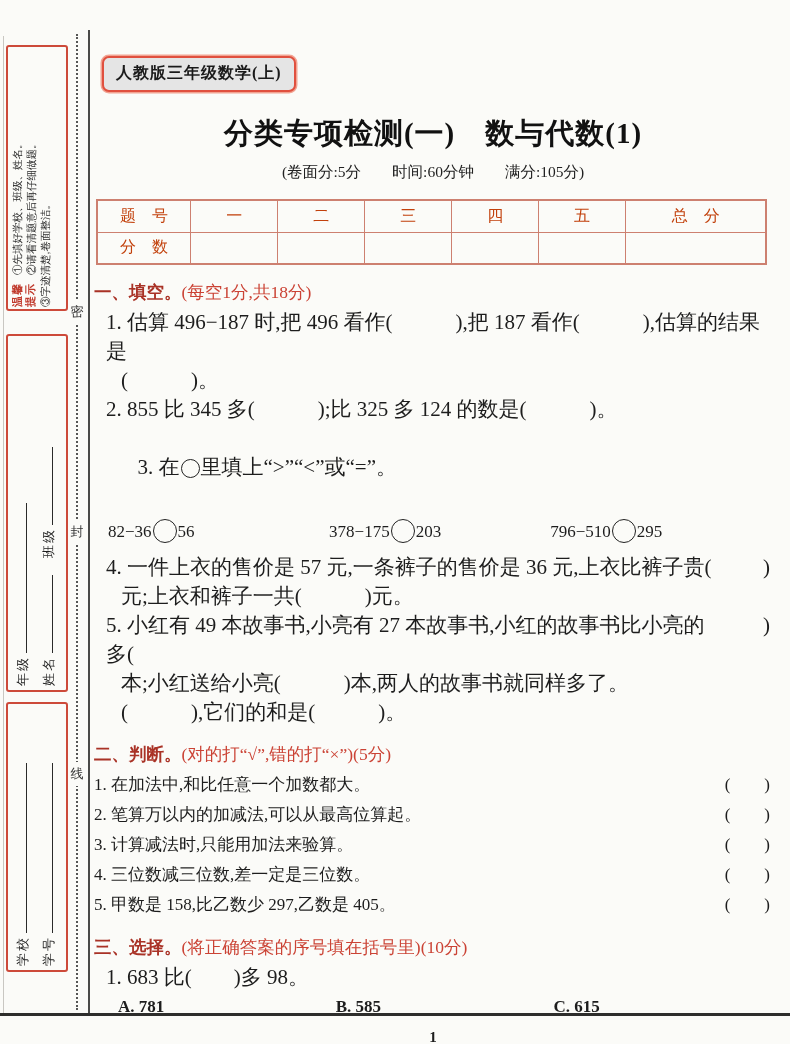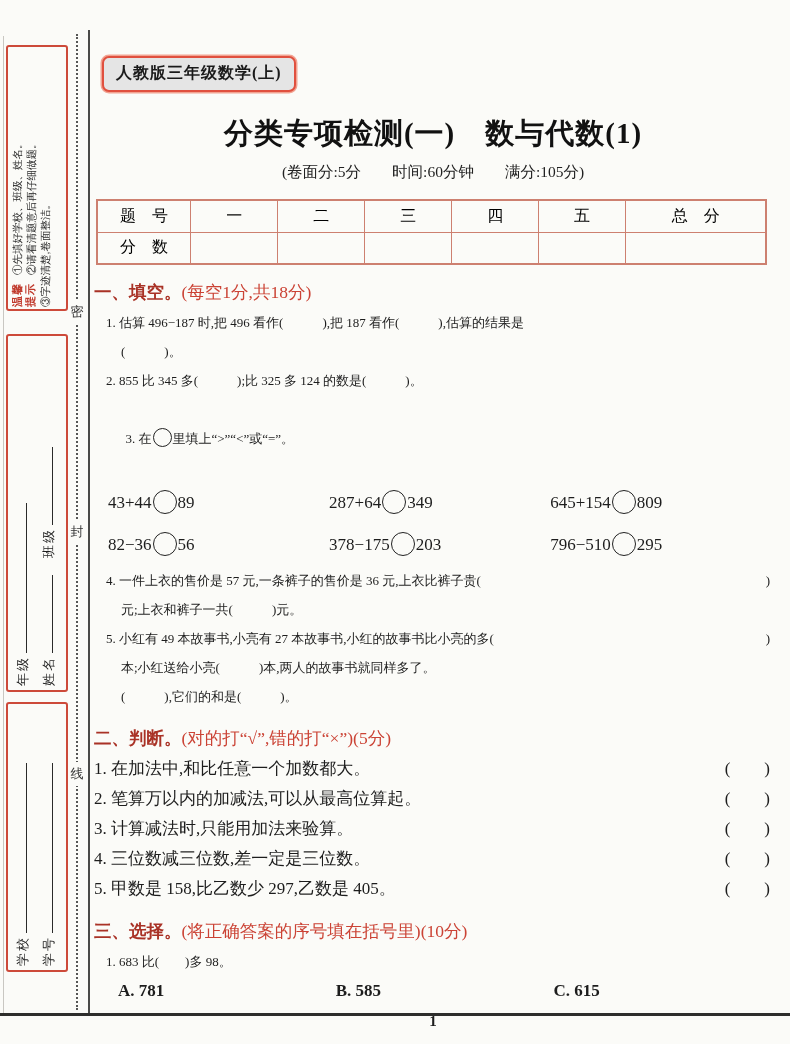--- a/index.html
+++ b/index.html
@@ -45,29 +45,29 @@
            border:2px solid #e0503f; border-radius:7px;
            box-shadow:0 0 0 1.5px #f2a392; background:#e5e5e5;
            font-size:16px; font-weight:bold; letter-spacing:1px; color:#1a1a1a; }
 
   .title { text-align:center; margin-top:22px; font-size:29px; font-weight:bold;
            letter-spacing:1px; color:#111; }
   .subtitle { text-align:center; margin-top:8px; font-size:15.5px; color:#222; }
 
   table.score { width:99%; margin:16px auto 0 2px; border-collapse:collapse; }
   table.score td { border:1.5px solid #cd8070; height:32px; text-align:center;
-                   font-size:16px; color:#000000; }
+                   font-size:16px; color:#c2410c; }
   table.score { border:2px solid #cd8070; }
   td.c-no  { width:14%; } td.c-mid { width:13%; } td.c-tot { width:21%; }
 
   .sec { margin:15px 0 4px 0; font-size:17.5px; line-height:24px; }
   .sec-t { font-weight:bold; color:#a93226; }
   .sec-n { color:#cb4335; }
 
-  .q { margin-left:12px; font-size:13px; }
+  .q { margin-left:12px; font-size:21px; }
   .q-line { line-height:29px; white-space:pre-wrap; }
   .q-cont { padding-left:15px; }
   .qflex { display:flex; justify-content:space-between;gap:44px; }
   .qflex .rb { padding-right:2px; }
 
   .circ { display:inline-block; width:19px; height:19px; border:1.5px solid #222;
           border-radius:50%; vertical-align:-4px; margin:0 1px; }
   .cmp-grid { margin-left:14px; }
   .cmp-row { display:flex; line-height:42px; }
   .cmp-cell { width:33.3%; font-size:17px; }
@@ -170,25 +170,20 @@
     <div class="q-line">2. 855 比 345 多(　　　);比 325 多 124 的数是(　　　)。</div>
   </div>
   <div class="q">
     <div class="q-line">
       <span>3. 在</span><span class="circ"></span><span>里填上“&gt;”“&lt;”或“=”。</span>
     </div>
   </div>
 
   <div class="cmp-grid">
     <div class="cmp-row">
-      <div class="cmp-cell"><span>43+44</span><span class="circ"></span><span>89</span></div>
-      <div class="cmp-cell"><span>287+64</span><span class="circ"></span><span>349</span></div>
-      <div class="cmp-cell"><span>645+154</span><span class="circ"></span><span>809</span></div>
-    </div>
-    <div class="cmp-row">
       <div class="cmp-cell"><span>82−36</span><span class="circ"></span><span>56</span></div>
       <div class="cmp-cell"><span>378−175</span><span class="circ"></span><span>203</span></div>
       <div class="cmp-cell"><span>796−510</span><span class="circ"></span><span>295</span></div>
     </div>
   </div>
 
   <div class="q">
     <div class="q-line qflex">
       <span>4. 一件上衣的售价是 57 元,一条裤子的售价是 36 元,上衣比裤子贵(</span><span class="rb">)</span>
     </div>

